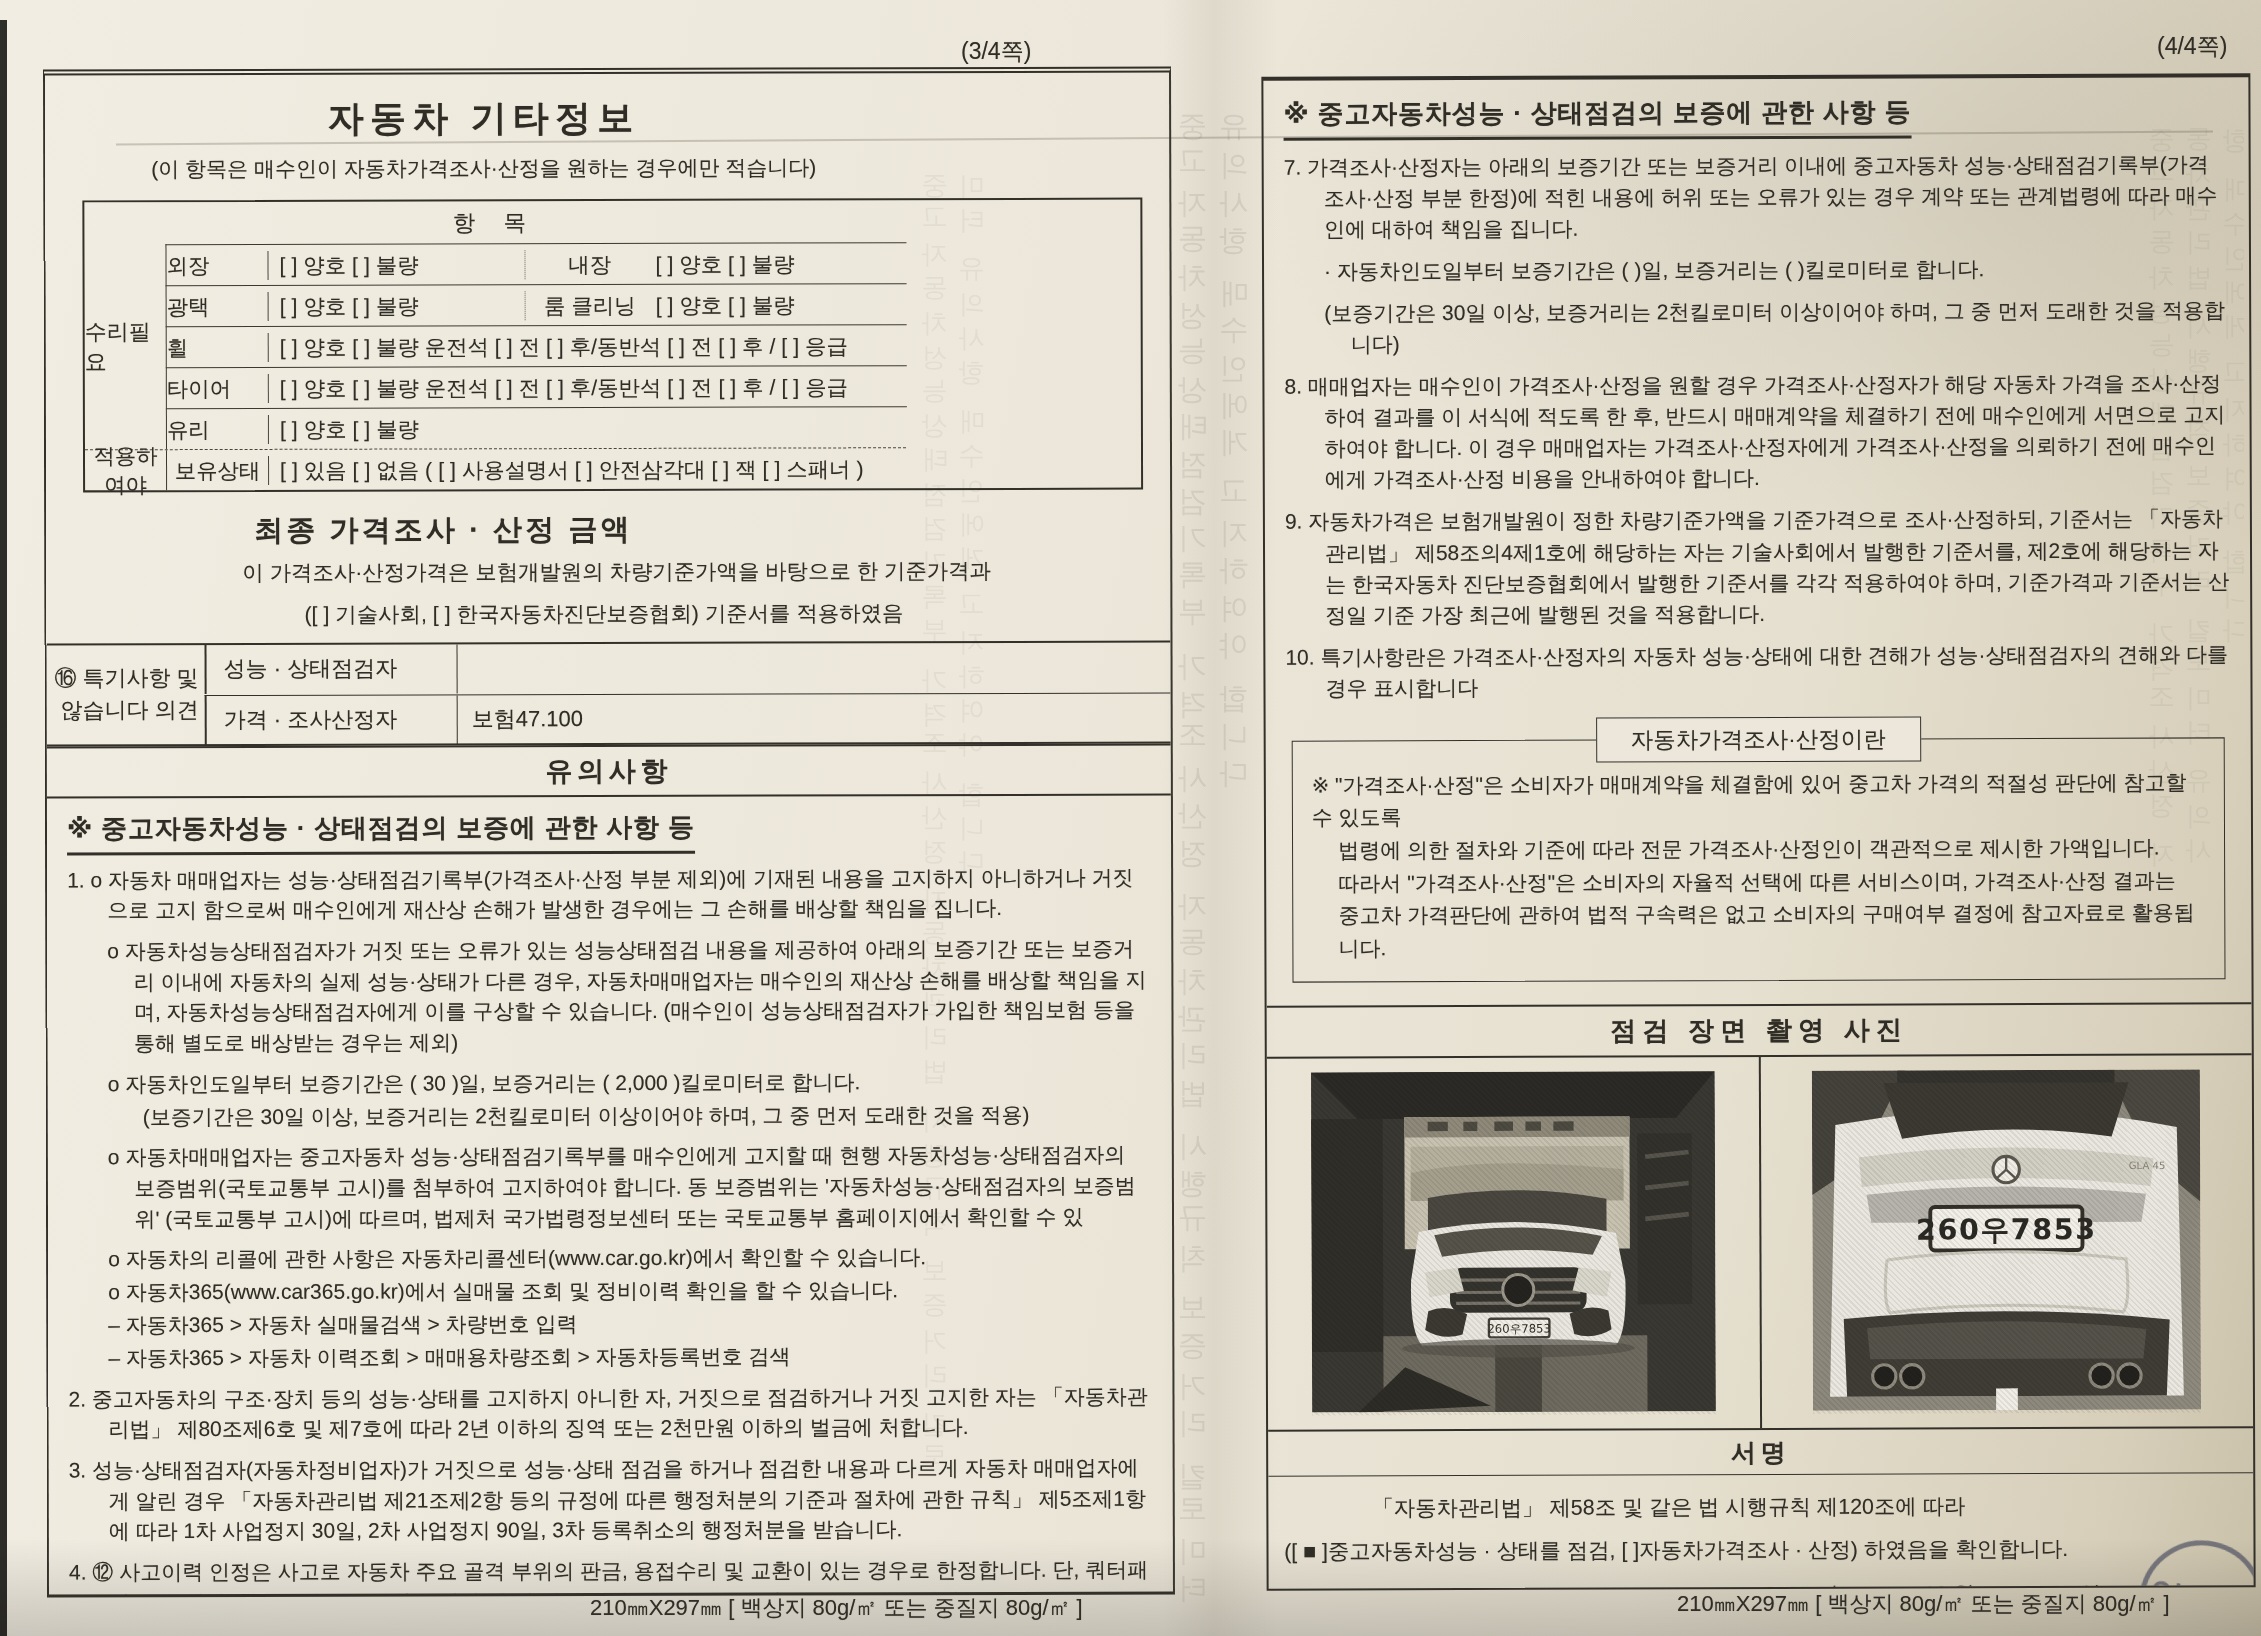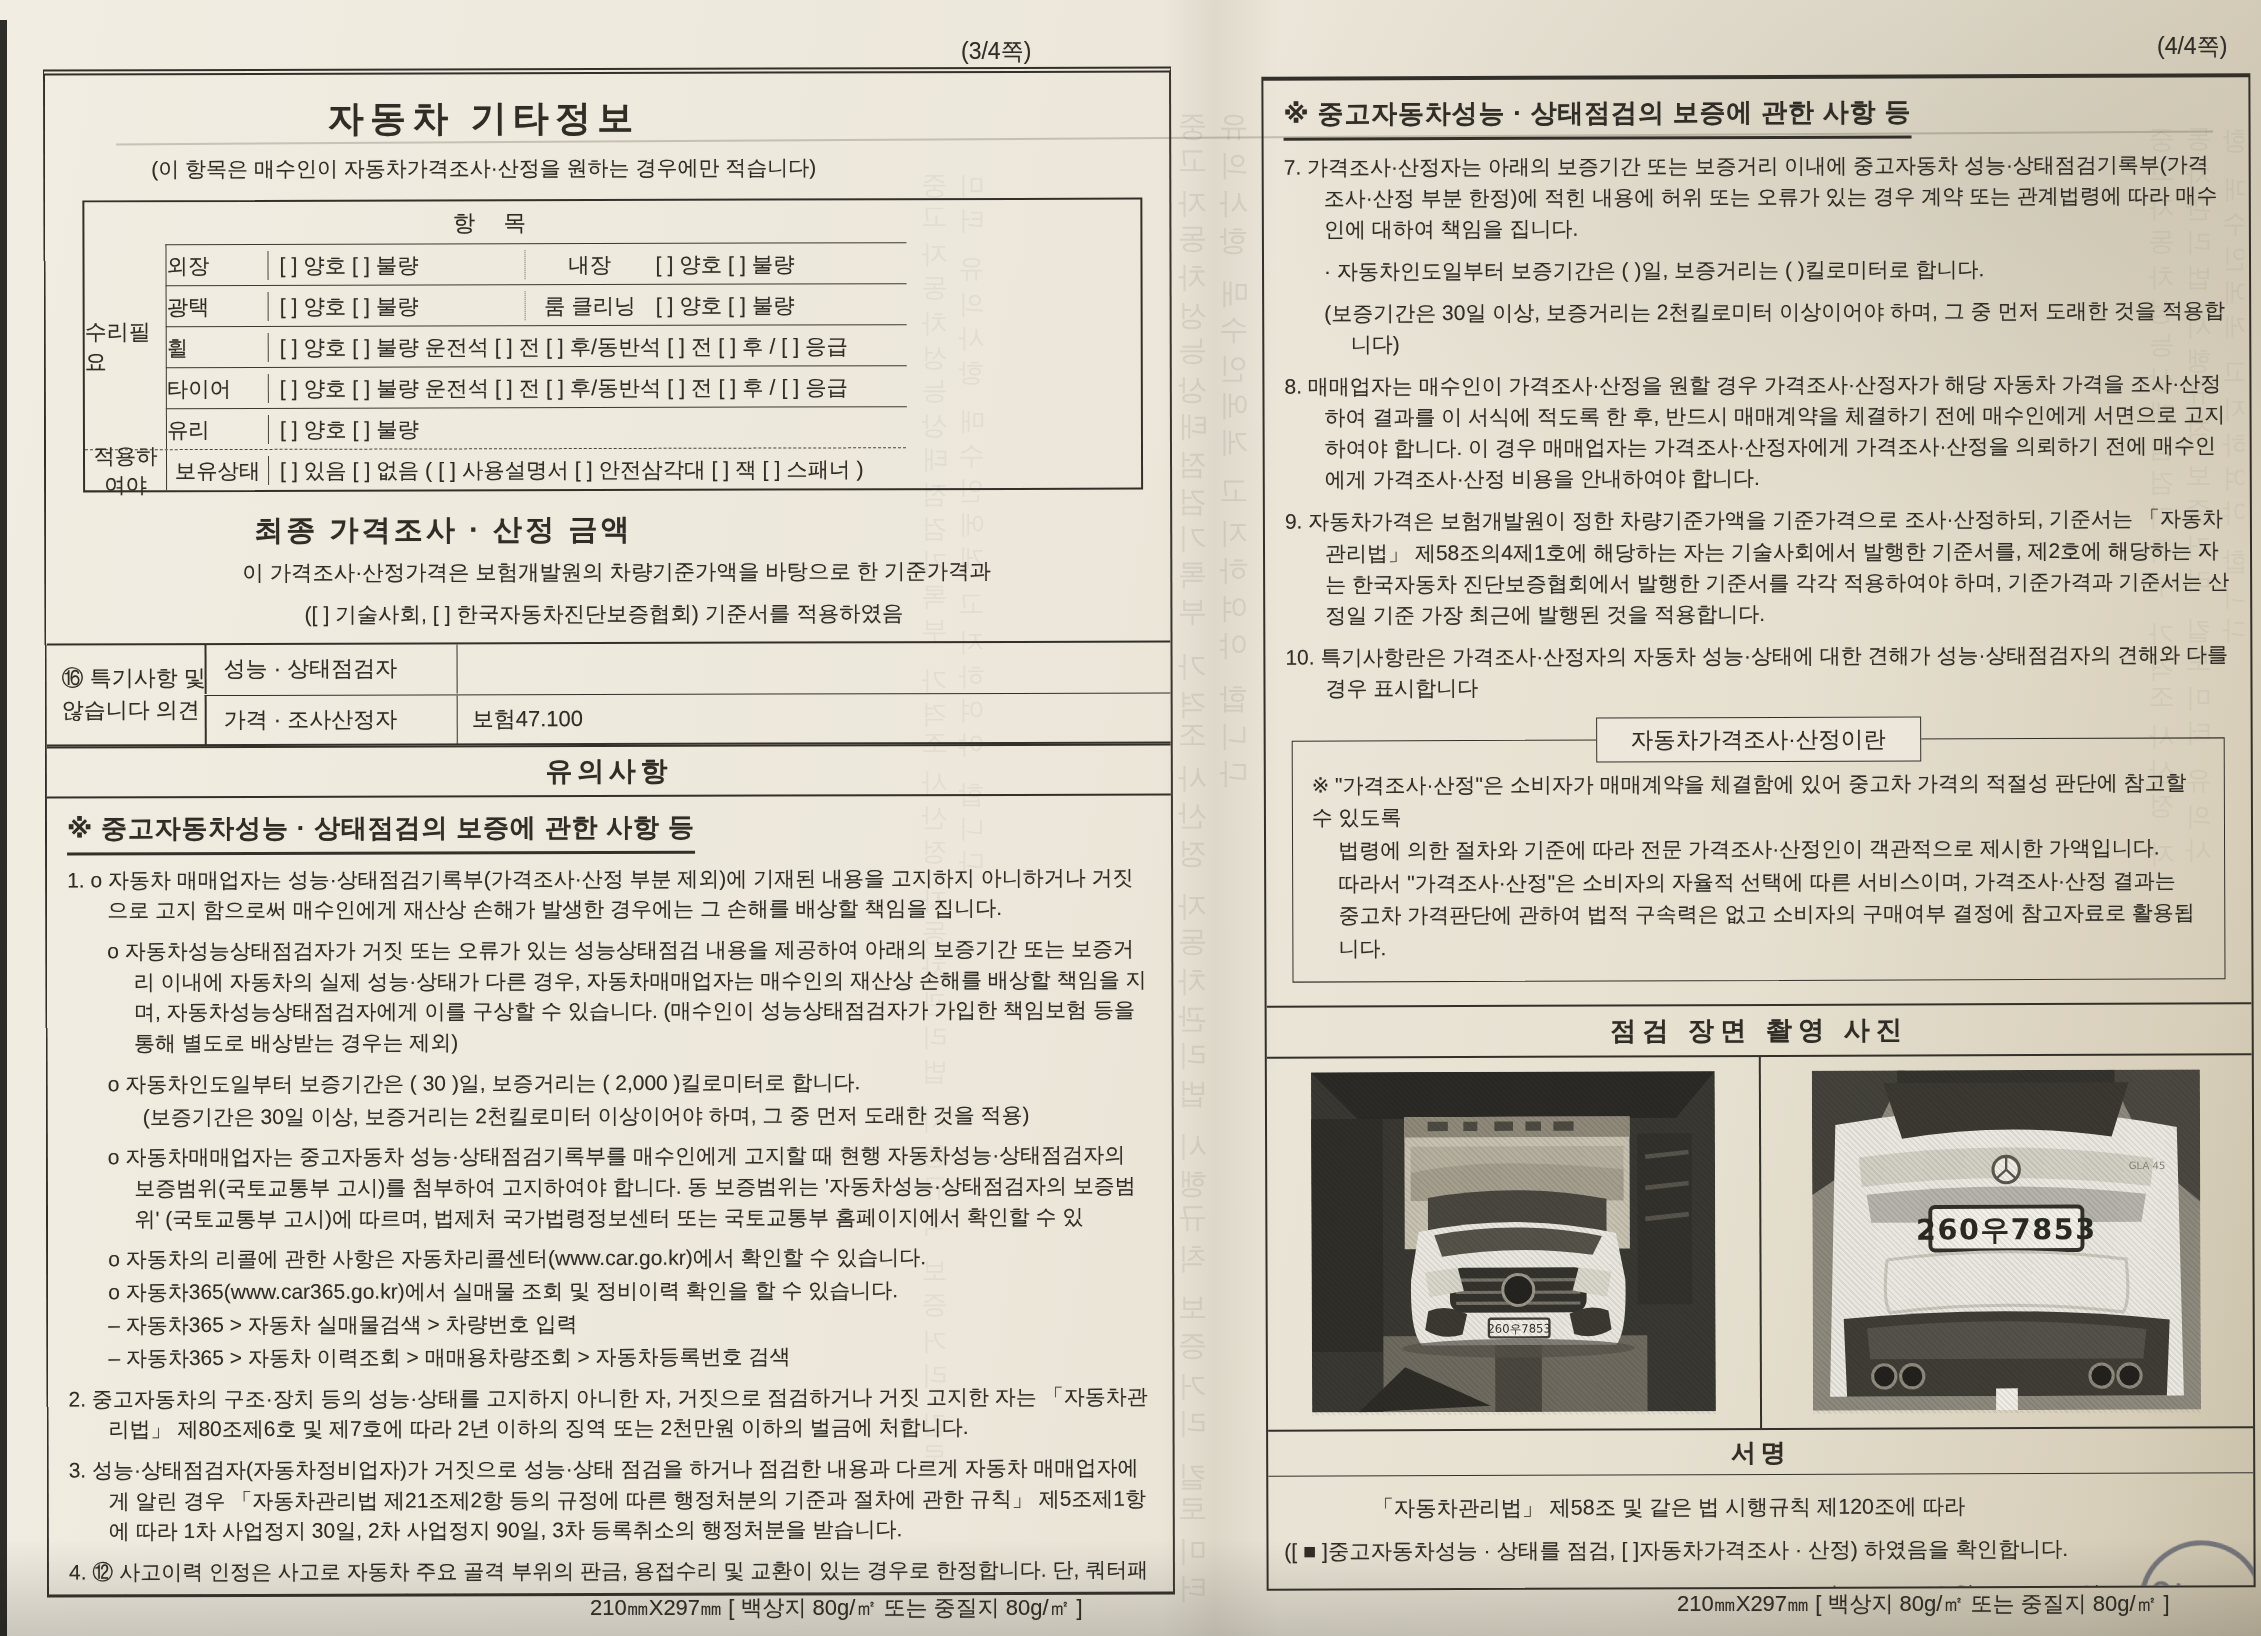--- a/index.html
+++ b/index.html
@@ -67,21 +67,21 @@
   .row .c .seg3{flex:1;padding-left:7.8px;}
   .row.basic{width:821px;margin-left:0;border-left:none;border-top:1.6px dashed #4a463c;}
   .row.basic .glab{width:81px;flex:0 0 81px;text-align:center;}
   .row.basic .lab{border-left:1.6px solid #3b382f;height:100%;display:flex;align-items:center;justify-content:center;}
 
   .fph{margin:18.6px 0 4.7px 208px;font-size:29px;font-weight:bold;letter-spacing:3.1px;}
   .fpl1{margin:7.8px 0 0 196px;font-size:21.4px;}
   .fpl2{margin:12.4px 0 14px 258px;font-size:21.4px;}
 
   .op{border-top:2.3px solid #33302a;border-bottom:2.3px solid #33302a;position:relative;height:99px;font-size:22px;}
-  .op .olab{position:absolute;left:0;top:0;bottom:0;width:152px;display:flex;flex-direction:column;justify-content:center;padding-left:15px;line-height:1.45;}
+  .op .olab{position:absolute;left:0;top:0;bottom:0;width:152px;display:flex;flex-direction:column;justify-content:center;padding-left:0;line-height:1.45;align-items:flex-end;}
   .op .orow{position:absolute;left:158px;right:0;height:49px;border-left:2.3px solid #33302a;display:flex;align-items:center;}
   .op .orow.r2{top:50px;border-top:1.6px solid #33302a;}
   .op .olbl{width:233px;padding-left:17px;}
   .op .oval{border-left:1.6px solid #33302a;align-self:stretch;display:flex;align-items:center;padding-left:14px;flex:1;}
 
   .notice{padding:12.4px 23px 7.8px 20px;}
   .nh{font-size:26px;font-weight:bold;display:inline-block;border-bottom:3.1px solid #33302a;padding-bottom:6.2px;letter-spacing:0.8px;}
   .np{font-size:21px;line-height:1.46;margin-top:10px;}
   .p0{padding-left:40px;text-indent:-40px;}
   .p1{margin-left:40px;padding-left:26.4px;text-indent:-26.4px;}

